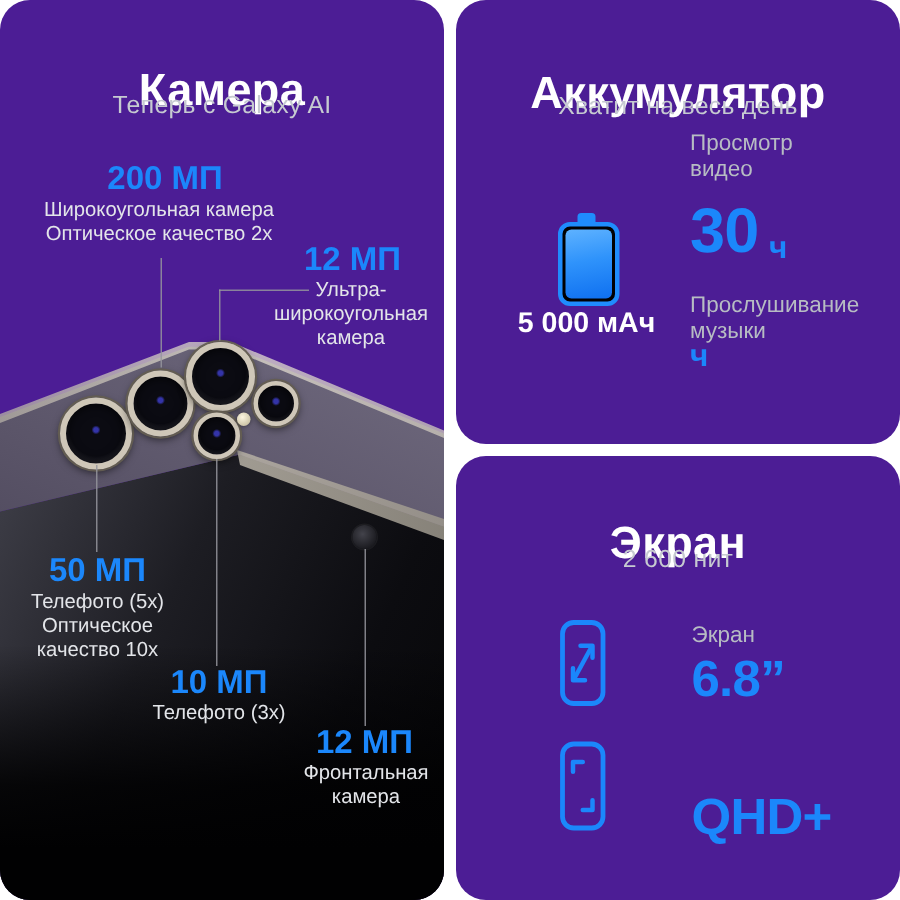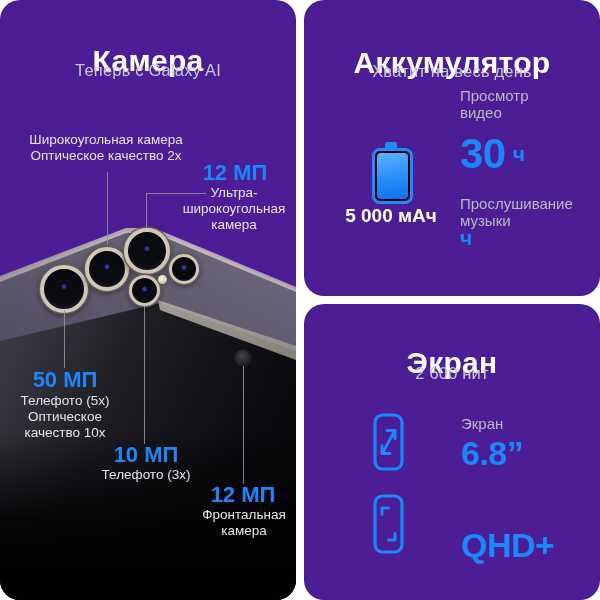--- a/index.html
+++ b/index.html
@@ -64,21 +64,21 @@
   
   .battery-icon{position:absolute;left:68px;top:142px;width:37px;z-index:2;}
   .battery-cap{width:12px;height:6px;margin:0 auto;background:#1f8cfd;border-radius:2.5px 2.5px 0 0;}
   .battery-body{width:31px;height:46px;margin:0 auto;border:3px solid #1f8cfd;border-radius:8px;
     padding:2px;box-sizing:content-box;background:#010102;}
   .battery-fill{width:100%;height:100%;border-radius:4px;
     background:linear-gradient(170deg,#5eb2ff 0%,#2f93fb 45%,#0f70f0 100%);}
   .capacity{position:absolute;left:87px;top:205px;transform:translateX(-50%);
     color:#ffffff;font-size:19px;font-weight:700;white-space:nowrap;}
   .stat-label{position:absolute;left:156px;color:#b7bcc3;font-size:15px;line-height:16.5px;}
-  .stat-value{position:absolute;left:156px;display:flex;align-items:center;gap:7px;color:#1b87fb;}
+  .stat-value{position:absolute;left:156px;display:flex;align-items:flex-end;gap:7px;color:#1b87fb;}
   .stat-value .num{font-size:42px;font-weight:700;letter-spacing:-.5px;}
   .stat-value .unit{font-size:21px;font-weight:700;}
 
   
   .feat-icon{position:absolute;left:69px;}
   .feat-label{position:absolute;left:157px;color:#b7bcc3;font-size:15px;line-height:16.5px;}
   .feat-value{position:absolute;left:157px;color:#1b87fb;font-size:34px;font-weight:700;letter-spacing:-.5px;}
 </style>
 </head>
 <body>
@@ -102,20 +102,21 @@
     <div class="fade-bottom"></div>
   </div>
 
   <div class="callout v" style="left:107px;top:172px;height:73px;"></div>
   <div class="callout h" style="left:146px;top:193px;width:60px;"></div>
   <div class="callout v" style="left:146px;top:193px;height:34px;"></div>
   <div class="callout v" style="left:64px;top:310px;height:58px;"></div>
   <div class="callout v" style="left:144px;top:306px;height:138px;"></div>
   <div class="callout v" style="left:243px;top:366px;height:118px;"></div>
 
+  <div class="spec-value" style="left:110px;top:106px;">200 МП</div>
   <div class="spec-lines" style="left:106px;top:132px;">
     <div>Широкоугольная камера</div>
     <div>Оптическое качество 2x</div>
   </div>
 
   <div class="spec-value" style="left:235px;top:160px;">12 МП</div>
   <div class="spec-lines" style="left:234px;top:185px;">
     <div>Ультра-</div>
     <div>широкоугольная</div>
     <div>камера</div>

